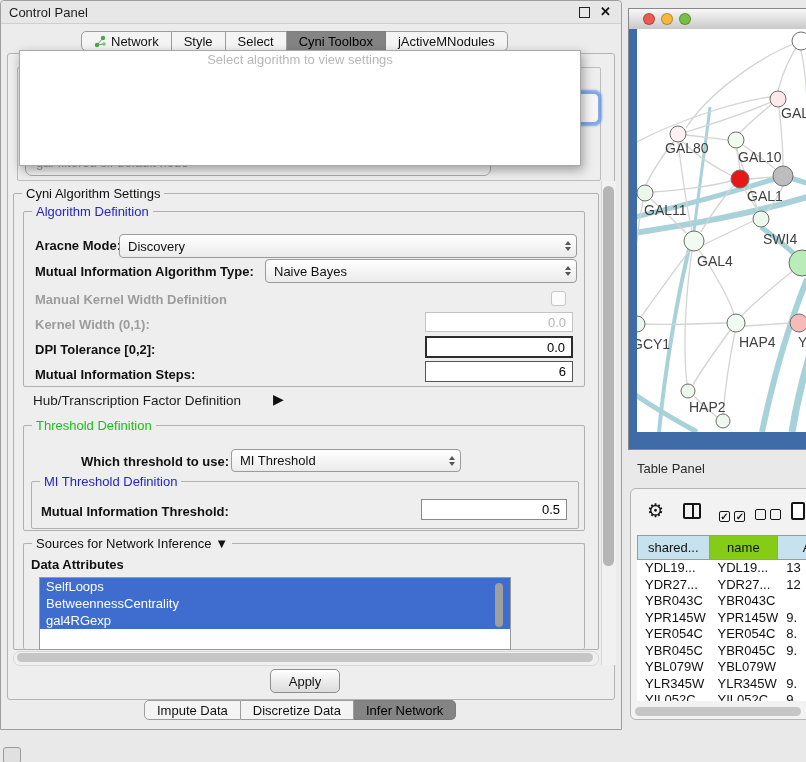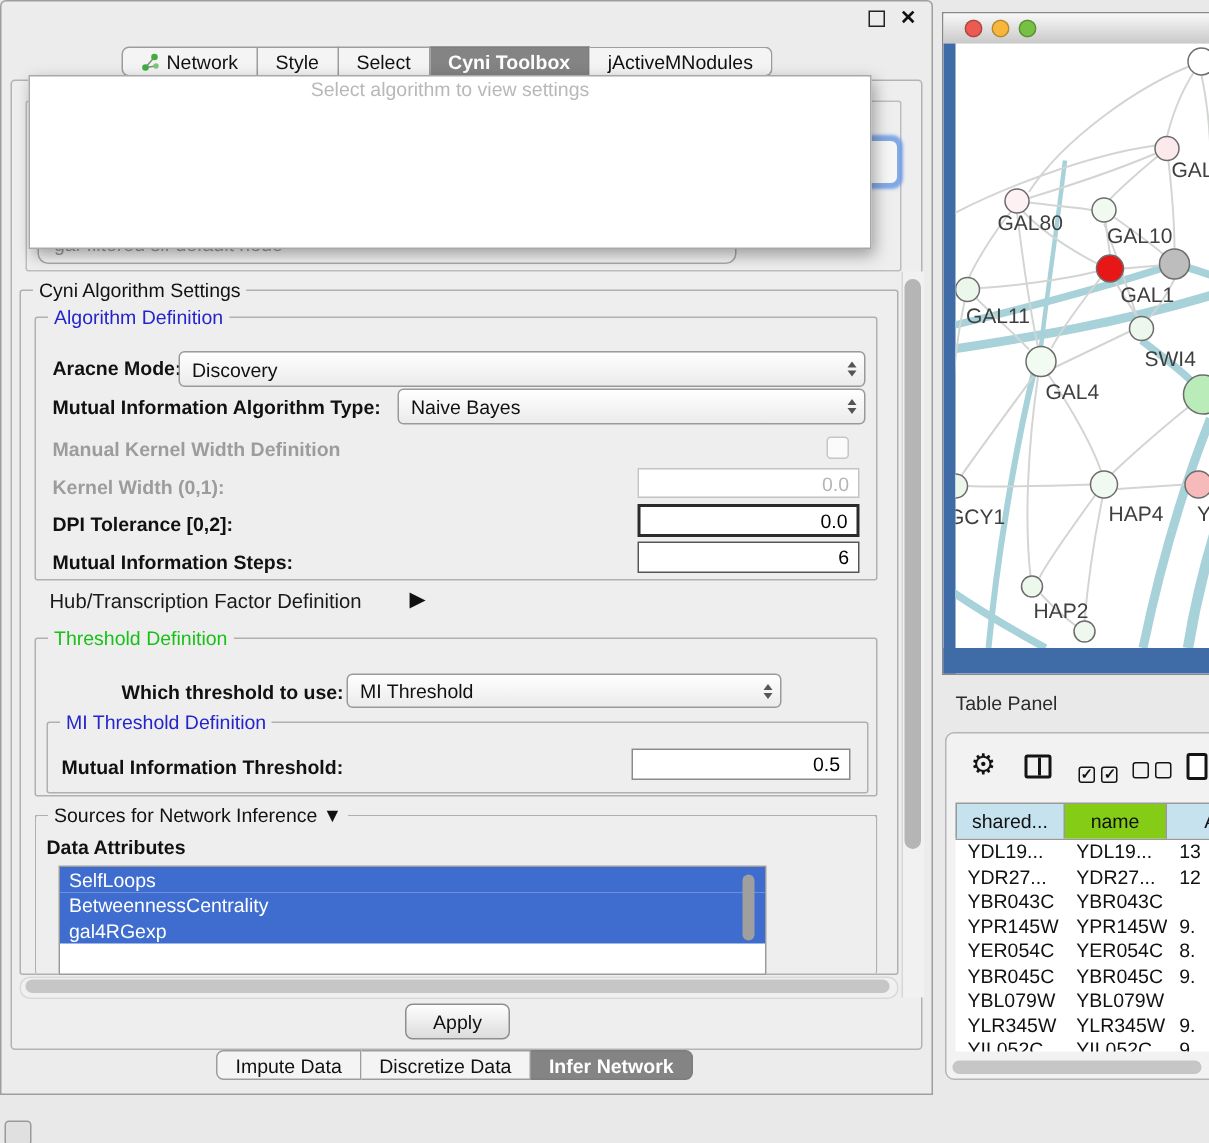--- a/index.html
+++ b/index.html
@@ -15,21 +15,21 @@
   .cp-title{font-size:13px;color:#1c1c1c;padding-left:8px;}
   .cp-float{left:578px;top:6px;width:9px;height:9px;border:1.5px solid #222;background:transparent;}
   .cp-close{left:599px;top:2px;font-size:13px;font-weight:bold;color:#111;line-height:18px;}
 
   
   .seg{height:20px;display:flex;font-size:13px;}
   .seg .tab{display:flex;align-items:center;padding:0 12px;background:#f4f4f4;
       border:1px solid #9d9d9d;border-left:none;color:#111;white-space:nowrap;}
   .seg .tab:first-child{border-left:1px solid #9d9d9d;border-radius:5px 0 0 5px;}
   .seg .tab:last-child{border-radius:0 5px 5px 0;}
-  .seg .tab.active{background:#848484;color:#ffffff;border-color:#7d7d7d;font-weight:bold;}
+  .seg .tab.active{background:#848484;color:#000000;border-color:#7d7d7d;}
 
   .content-panel{left:6px;top:52px;width:606px;height:645px;background:#eeeeee;
       border:1px solid #b3b3b3;border-radius:3px;}
 
   
   .ghost-group{left:16px;top:66px;width:582px;height:112px;border:1px solid #bdbdbd;border-radius:2px;z-index:1;}
   .ghost-combo-blue{left:546px;top:92px;width:50px;height:28px;border-radius:5px;background:#f6f6f6;
       border:1px solid #86abe0;box-shadow:0 0 2px 2.5px rgba(100,150,230,.8);z-index:2;}
   .ghost-combo{left:24px;top:148px;width:466px;height:27px;border:1px solid #a9a9a9;border-radius:7px;
       background:#f4f4f4;color:#9b9b9b;font-size:13px;line-height:25px;padding-left:10px;z-index:2;
@@ -110,20 +110,23 @@
   .tr{display:flex;height:16.5px;}
   .td{box-sizing:border-box;font-size:13px;line-height:16.5px;padding-left:8px;white-space:nowrap;overflow:hidden;}
 
   .mini-icon{left:3px;top:747px;width:16px;height:15px;border:1px solid #9a9a9a;background:#e0e0e0;border-radius:3px;}
 </style>
 </head>
 <body>
 
 <div class="abs cp">
 
+  <div class="abs cp-titlebar" style="position:relative;">
+    <span class="cp-title">Control Panel</span>
+  </div>
   <div class="abs cp-float"></div>
   <div class="abs cp-close">✕</div>
 
   <div class="abs seg" style="left:80px;top:30px;">
     <div class="tab">
       <svg width="13" height="13" viewBox="0 0 13 13" style="margin-right:4px;">
         <line x1="3" y1="10" x2="9" y2="3" stroke="#888" stroke-width="1"></line>
         <line x1="3" y1="10" x2="10" y2="9" stroke="#888" stroke-width="1"></line>
         <circle cx="3" cy="10" r="2.2" fill="#3fae3f"></circle>
           <circle cx="9" cy="3" r="2.2" fill="#3fae3f"></circle>
@@ -195,21 +198,21 @@
     <span>6</span>
   </div>
 
   <span class="abs rlabel" style="left:32px;top:392px;">Hub/Transcription Factor Definition</span>
   <span class="abs" style="left:272px;top:390px;font-size:14px;">▶</span>
 
   <div class="abs group" style="left:22px;top:424px;width:560px;height:104px;">
     <span class="legend green">Threshold Definition</span>
   </div>
   <span class="abs blabel" style="left:80px;top:453px;">Which threshold to use:</span>
-  <div class="abs combo" style="left:230px;top:448px;width:290px;height:23px;">
+  <div class="abs combo" style="left:230px;top:448px;width:230px;height:23px;">
     <span class="ct">MI Threshold</span>
     <span class="spin">
         <i class="up"></i>
         <i class="dn"></i>
       </span>
   </div>
   <div class="abs group" style="left:30px;top:480px;width:546px;height:46px;">
     <span class="legend blue">MI Threshold Definition</span>
   </div>
   <span class="abs blabel" style="left:40px;top:503px;">Mutual Information Threshold:</span>

